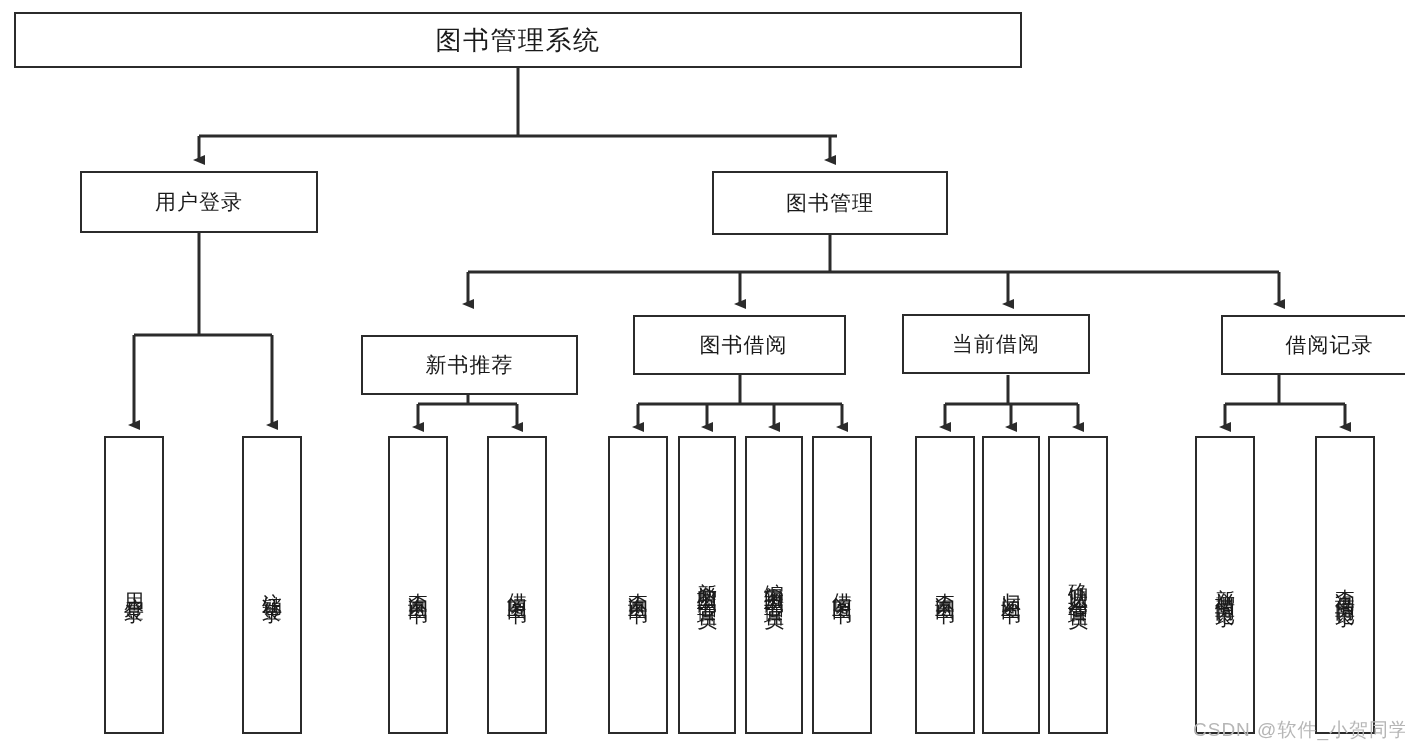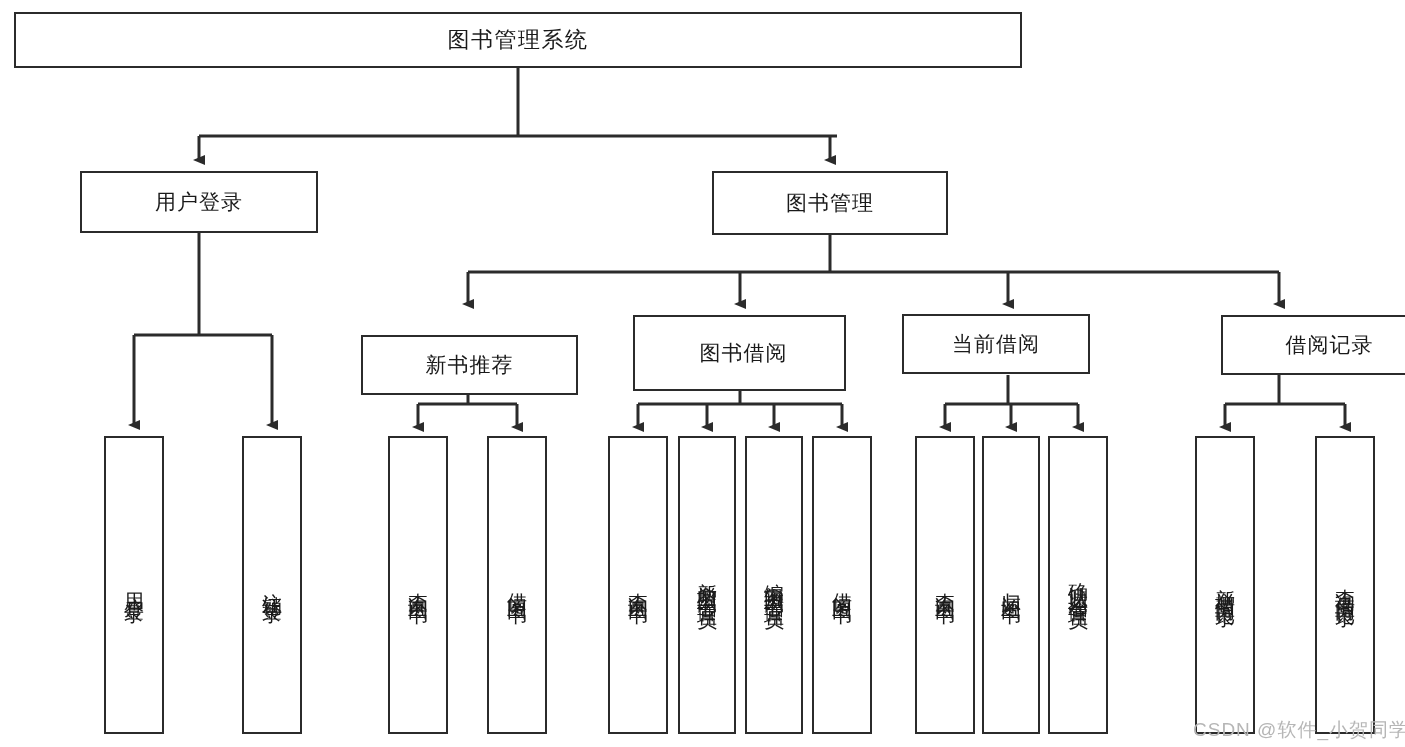--- a/index.html
+++ b/index.html
@@ -34,21 +34,21 @@
     align-items: center;
     justify-content: center;
     color: #1a1a1a;
   }
   .node.h {
     font-size: 21px;
     line-height: 1.2;
     letter-spacing: 1px;
   }
   .node.root {
-    font-size: 22px;
+    font-size: 26px;
     letter-spacing: 1.5px;
   }
   .node.leaf {
     font-size: 20px;
     padding: 8px 2px;
     align-items: center;
     justify-content: center;
   }
   .node.leaf .vtext {
     writing-mode: vertical-rl;
@@ -121,21 +121,21 @@
       <path d="M1345,404 L1345,427" marker-end="url(#arrow)"></path>
     </g>
   </svg>
 
   <div class="node root" style="left: 14px; top: 12px; width: 1008px; height: 56px;">图书管理系统</div>
 
   <div class="node h" style="left: 80px; top: 171px; width: 238px; height: 62px;">用户登录</div>
   <div class="node h" style="left: 712px; top: 171px; width: 236px; height: 64px;">图书管理</div>
 
   <div class="node h" style="left: 361px; top: 315px; width: 217px; height: 60px; margin-top: 20px;">新书推荐</div>
-  <div class="node h" style="left: 633px; top: 315px; width: 213px; height: 76px; padding-left: 8px;">图书借阅</div>
+  <div class="node h" style="left: 633px; top: 315px; width: 213px; height: 60px; padding-left: 8px;">图书借阅</div>
   <div class="node h" style="left: 902px; top: 314px; width: 188px; height: 60px;">当前借阅</div>
   <div class="node h" style="left: 1221px; top: 315px; width: 217px; height: 60px;">借阅记录</div>
 
   <div class="node leaf" style="left: 104px; top: 436px; width: 60px; height: 298px;">
     <span class="vtext">用户登录</span>
   </div>
   <div class="node leaf" style="left: 242px; top: 436px; width: 60px; height: 298px;">
     <span class="vtext">注销登录</span>
   </div>
   <div class="node leaf" style="left: 388px; top: 436px; width: 60px; height: 298px;">

